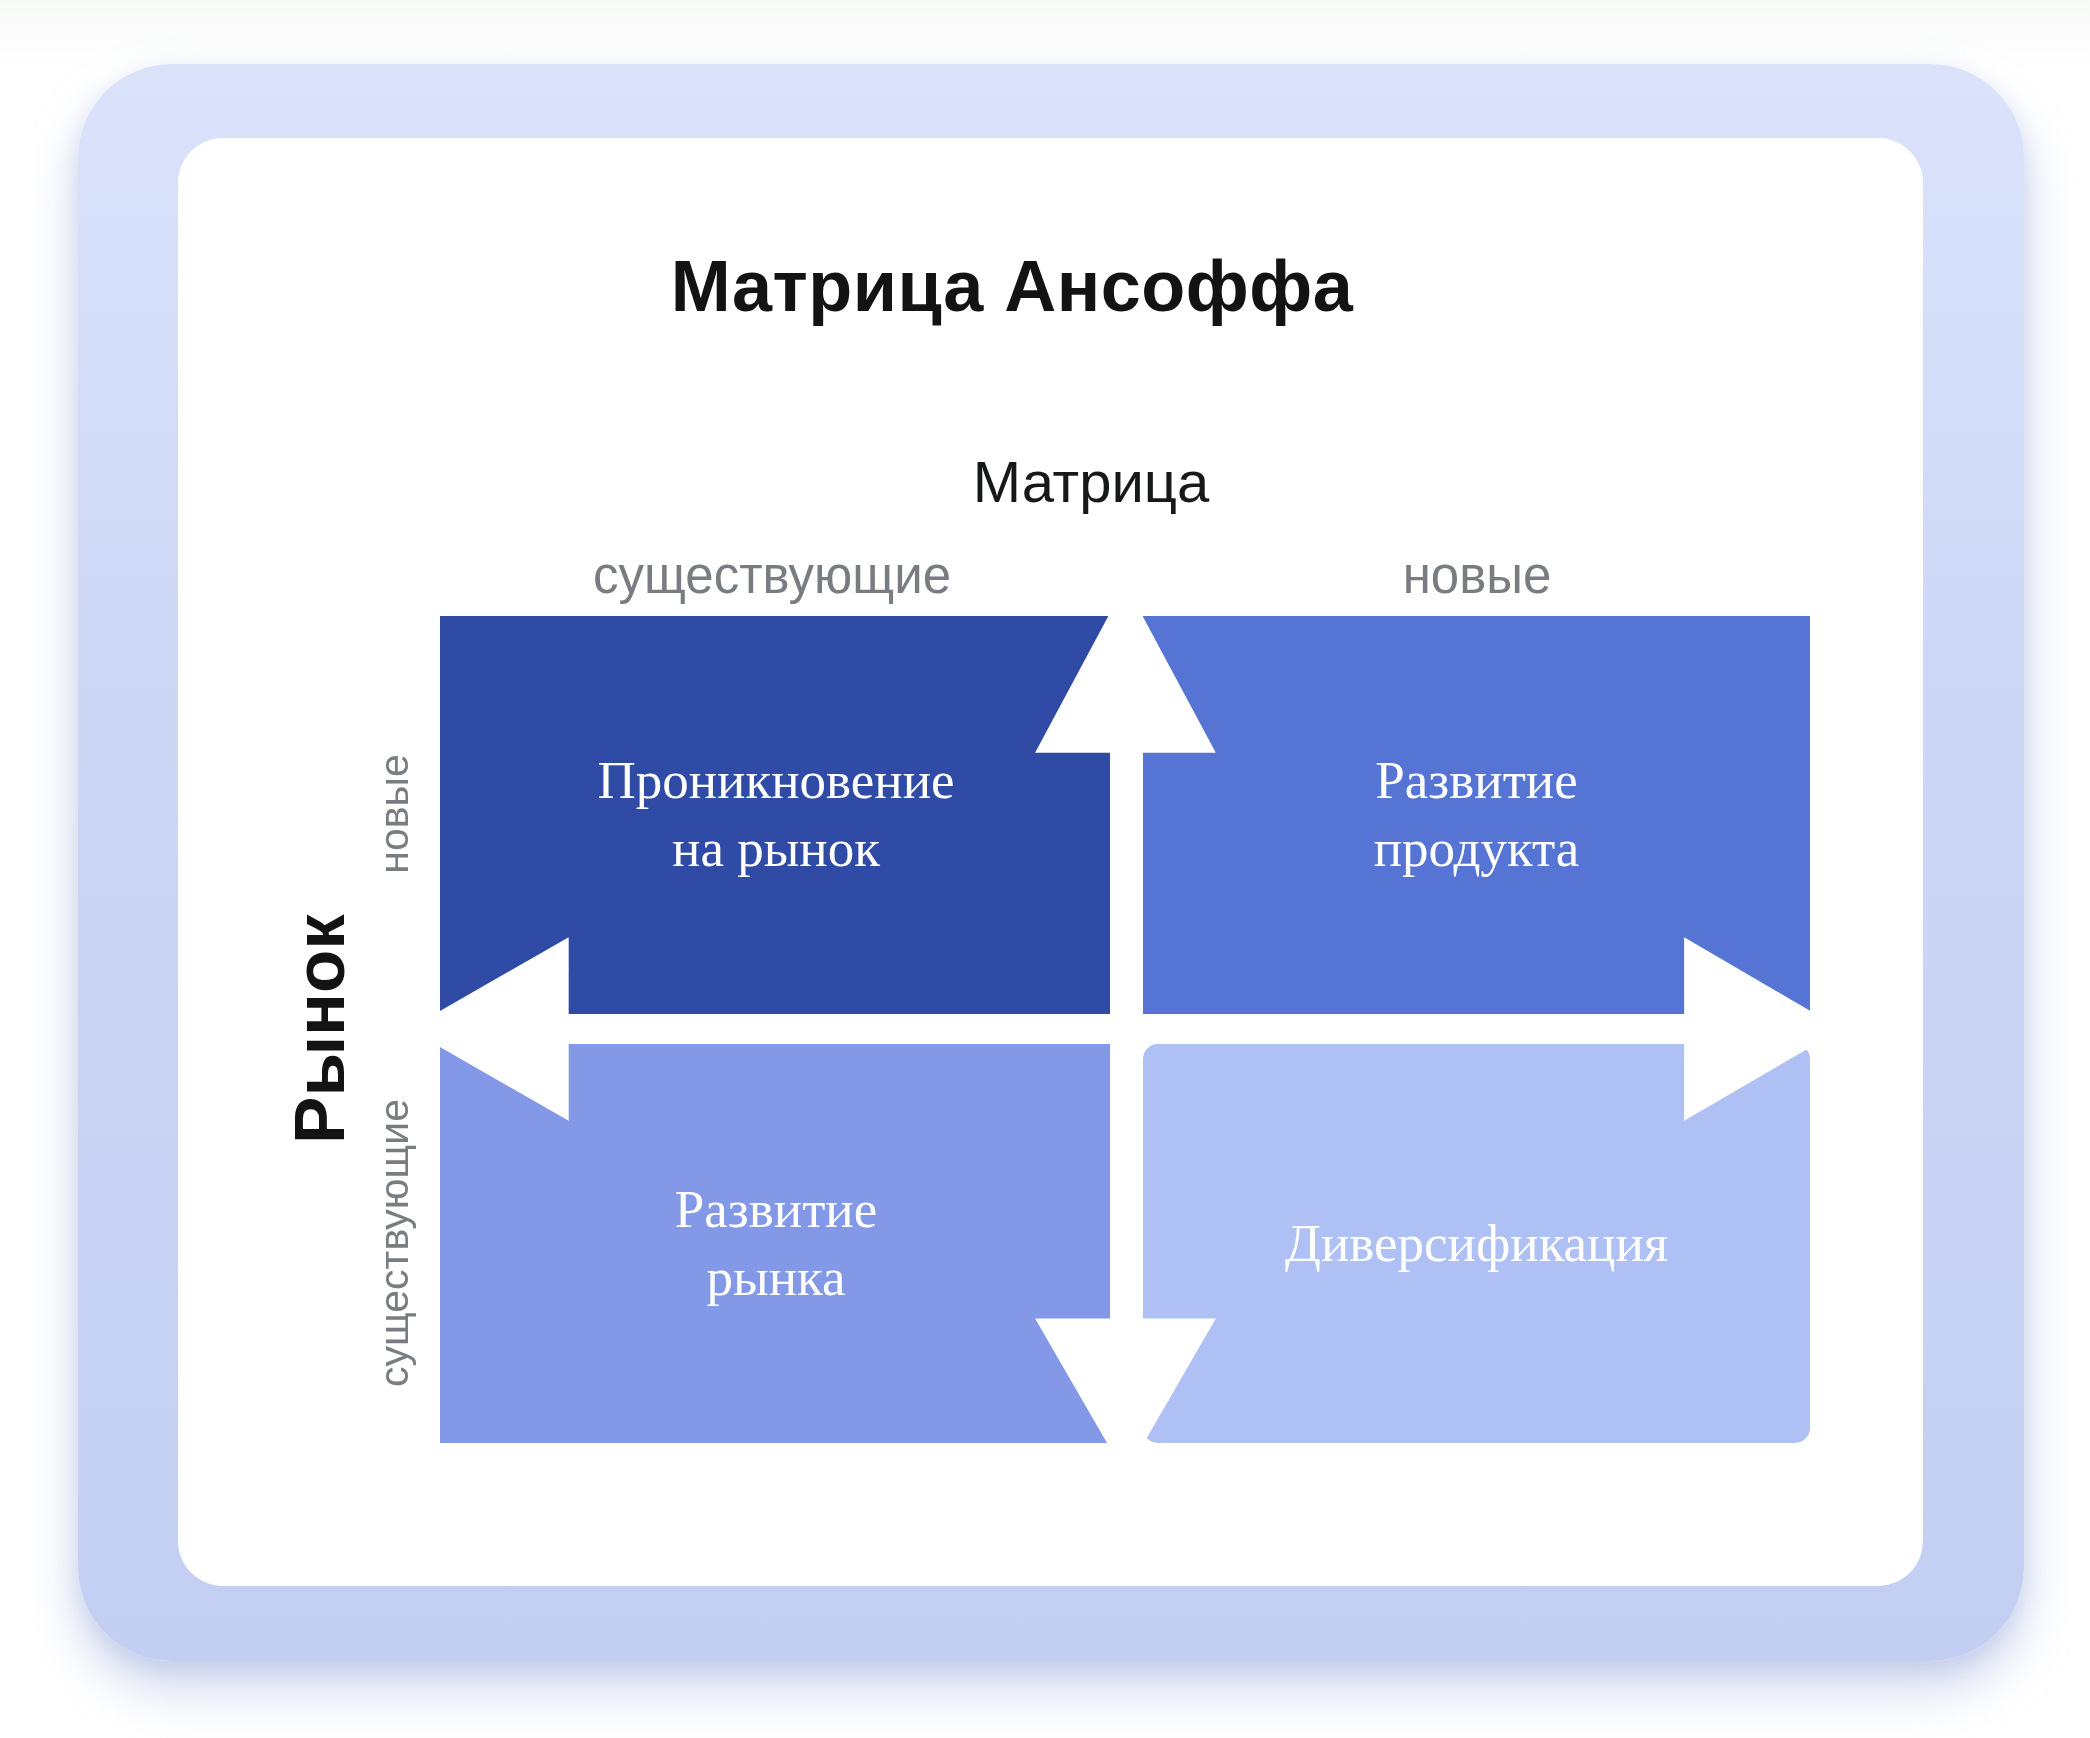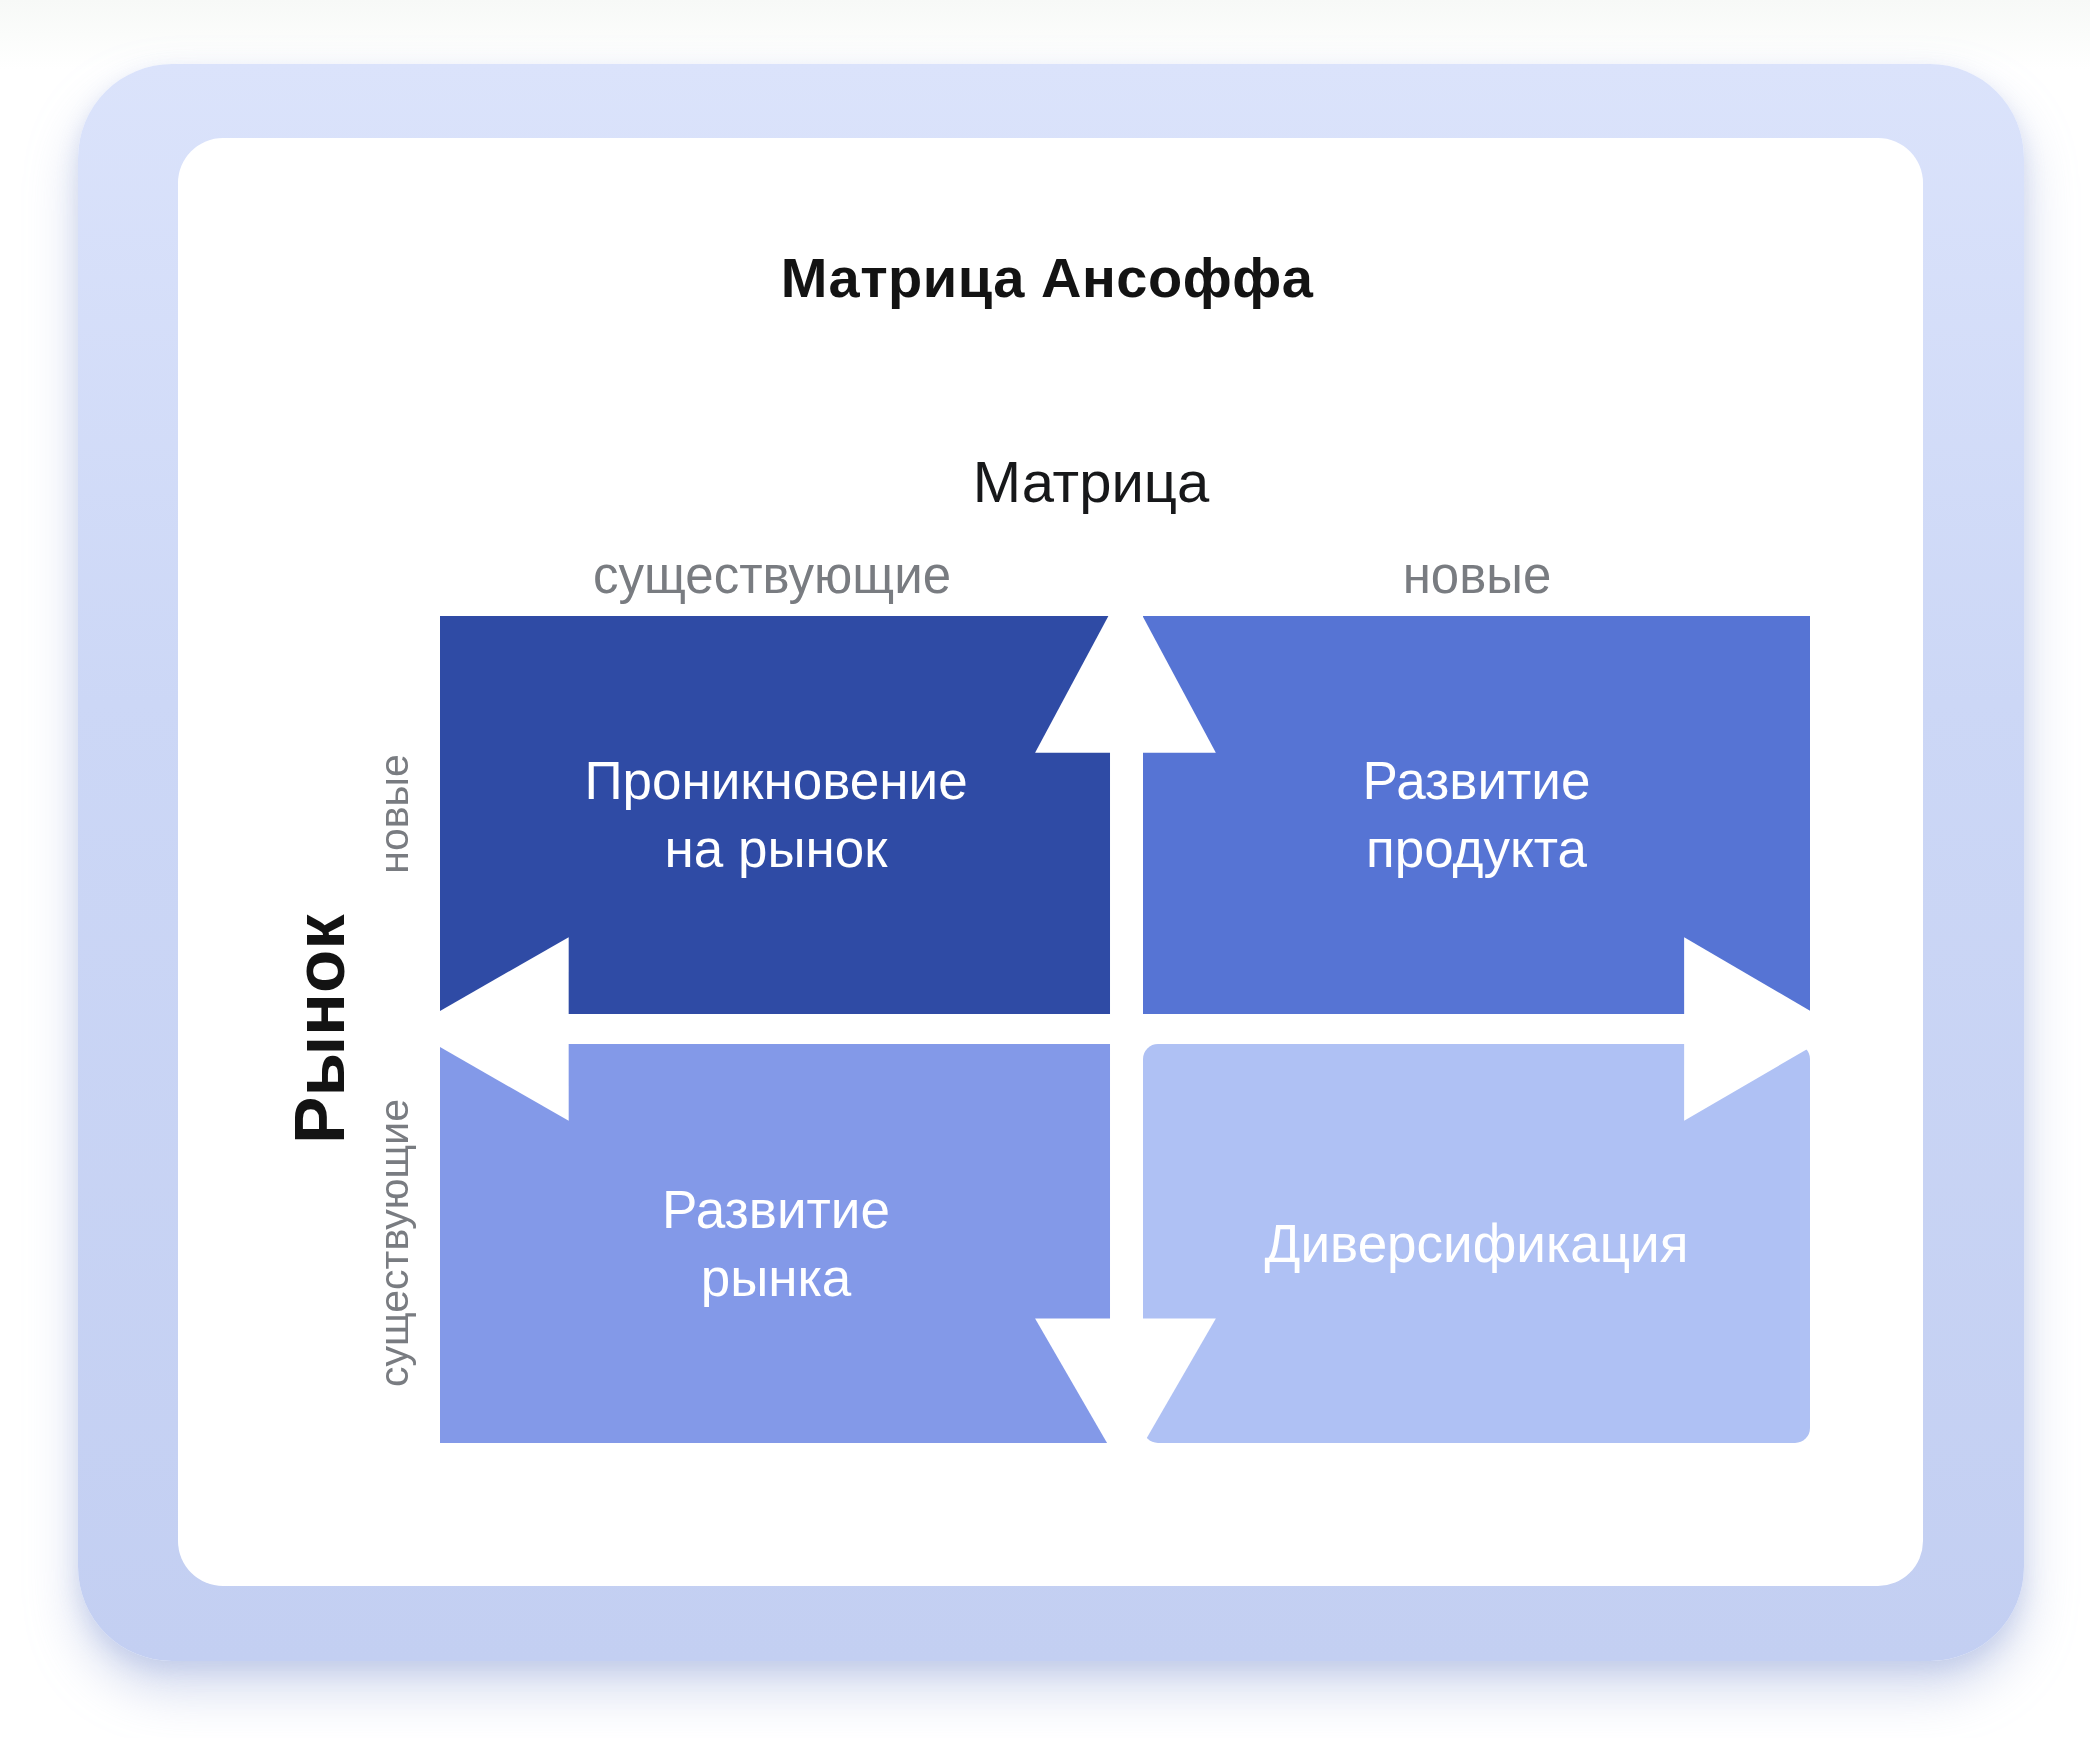--- a/index.html
+++ b/index.html
@@ -9,38 +9,38 @@
 
   
   .frame{position:absolute;left:78px;top:64px;width:1946px;height:1597px;
          border-radius:94px;
          background:linear-gradient(180deg,#dbe3fb 0%,#ccd7f6 40%,#c3cff2 100%);
          box-shadow:0 28px 52px rgba(146,162,214,.40),0 9.4px 20.6px rgba(160,175,222,.30);}
   .panel{position:absolute;left:178px;top:138px;width:1745px;height:1448px;
          border-radius:45px;background:#ffffff;}
 
   .title{position:absolute;left:1012px;top:245px;transform:translateX(-50%);
-         font-size:56px;font-weight:700;color:#131313;letter-spacing:0.5px;white-space:nowrap;margin-left:35px;}
+         font-size:72px;font-weight:700;color:#131313;letter-spacing:0.5px;white-space:nowrap;}
   .axis-products{position:absolute;left:1091px;top:448px;transform:translateX(-50%);
          font-size:58px;font-weight:400;color:#17181a;white-space:nowrap;}
   .col-label{position:absolute;top:546px;transform:translateX(-50%);
          font-size:51px;color:#797c81;white-space:nowrap;}
   .col-label.existing{left:772px;}
   .col-label.new{left:1477px;}
 
   .rot{position:absolute;white-space:nowrap;transform:translate(-50%,-50%) rotate(-90deg);}
   .axis-market{left:319px;top:1029px;font-size:71px;font-weight:700;color:#131313;}
   .row-label{font-size:41px;color:#797c81;}
   .row-label.new{left:394px;top:814px;}
   .row-label.existing{left:394px;top:1243px;}
 
   
   .matrix{position:absolute;left:440px;top:616px;width:1596px;height:827px;
           display:grid;grid-template-columns:672px 667px;grid-template-rows:398px 399px;
-          column-gap:31px;row-gap:30px;}
+          column-gap:31px;row-gap:30px;font-family:Liberation Serif, serif;}
   .q{display:flex;align-items:center;justify-content:center;text-align:center;}
   .q-label{white-space:pre-line;color:#ffffff;font-size:53px;line-height:1.28;font-weight:400;}
 
   .arrows{position:absolute;left:0;top:0;width:1370px;height:827px;pointer-events:none;}
 </style>
 </head>
 <body>
 
 <div class="stage">
   <div class="frame"></div>

